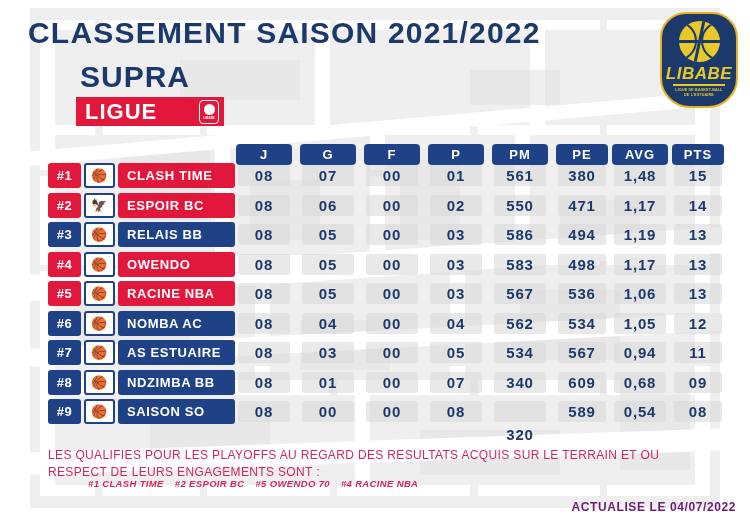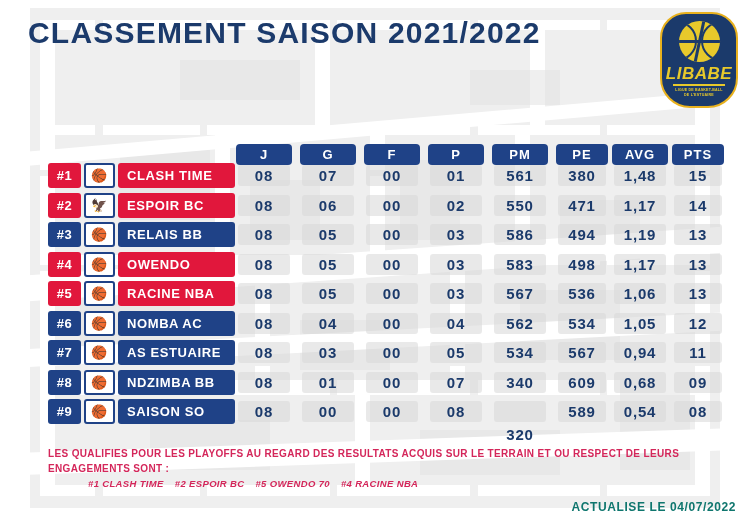--- a/index.html
+++ b/index.html
@@ -155,34 +155,34 @@
   }
   .val-bg {
     position: absolute; height: 21px;
     background: rgba(215,215,215,0.55);
     border-radius: 3px;
   }
 
   
   #footer-note {
     position: absolute; left: 48px; top: 447px; width: 660px;
-    color: #d4265a; font-size: 10px; font-weight: bold;
+    color: #d4265a; font-size: 12px; font-weight: normal;
     letter-spacing: 0.35px; line-height: 1.45;
     z-index: 5;
   }
   #footer-qualified {
     position: absolute; left: 88px; top: 478px;
     color: #d4265a; font-size: 9.5px; font-weight: bold;
     letter-spacing: 0.35px;
     z-index: 5;
   }
   #footer-qualified span { margin-right: 11px; font-style: italic; }
   #footer-date {
     position: absolute; right: 14px; top: 500px;
-    color: #0f766e; font-size: 12px; font-weight: bold;
+    color: #701a75; font-size: 12px; font-weight: bold;
     letter-spacing: 0.6px;
     z-index: 5;
     text-align: right;
   }
 </style>
 </head>
 <body>
 
 <div id="root">
 
@@ -224,20 +224,30 @@
       <div class="wm" style="left: 180px; top: 60px; width: 120px; height: 40px; opacity: 0.55;"></div>
       <div class="wm" style="left: 470px; top: 70px; width: 90px; height: 35px; opacity: 0.55;"></div>
       <div class="wm-white" style="left: -60px; top: 250px; width: 900px; height: 26px; transform: rotate(-4deg);"></div>
       <div class="wm-white" style="left: -60px; top: 330px; width: 900px; height: 18px; transform: rotate(-3deg);"></div>
       <div class="wm-white" style="left: -60px; top: 440px; width: 900px; height: 22px; transform: rotate(-2deg);"></div>
       <div class="wm-white" style="left: -60px; top: 120px; width: 900px; height: 14px; transform: rotate(-5deg);"></div>
     </div>
 
   <div id="title">CLASSEMENT SAISON 2021/2022</div>
 
+  <div id="supra-block">
+    <div id="supra-text">SUPRA</div>
+    <div id="ligue-bar">
+      <div id="ligue-text">LIGUE</div>
+      <div id="ligue-mini-logo">
+        <div class="ball"></div>
+        <div class="mini-label">LIBABE</div>
+      </div>
+    </div>
+  </div>
 
   <div id="libabe">
     <div class="crest-ball">
       <div class="crest-arc1"></div>
       <div class="crest-arc2"></div>
     </div>
     <div class="crest-name">LIBABE</div>
     <div class="crest-rule"></div>
     <div class="crest-sub">
       <div>LIGUE DE BASKET-BALL</div>

